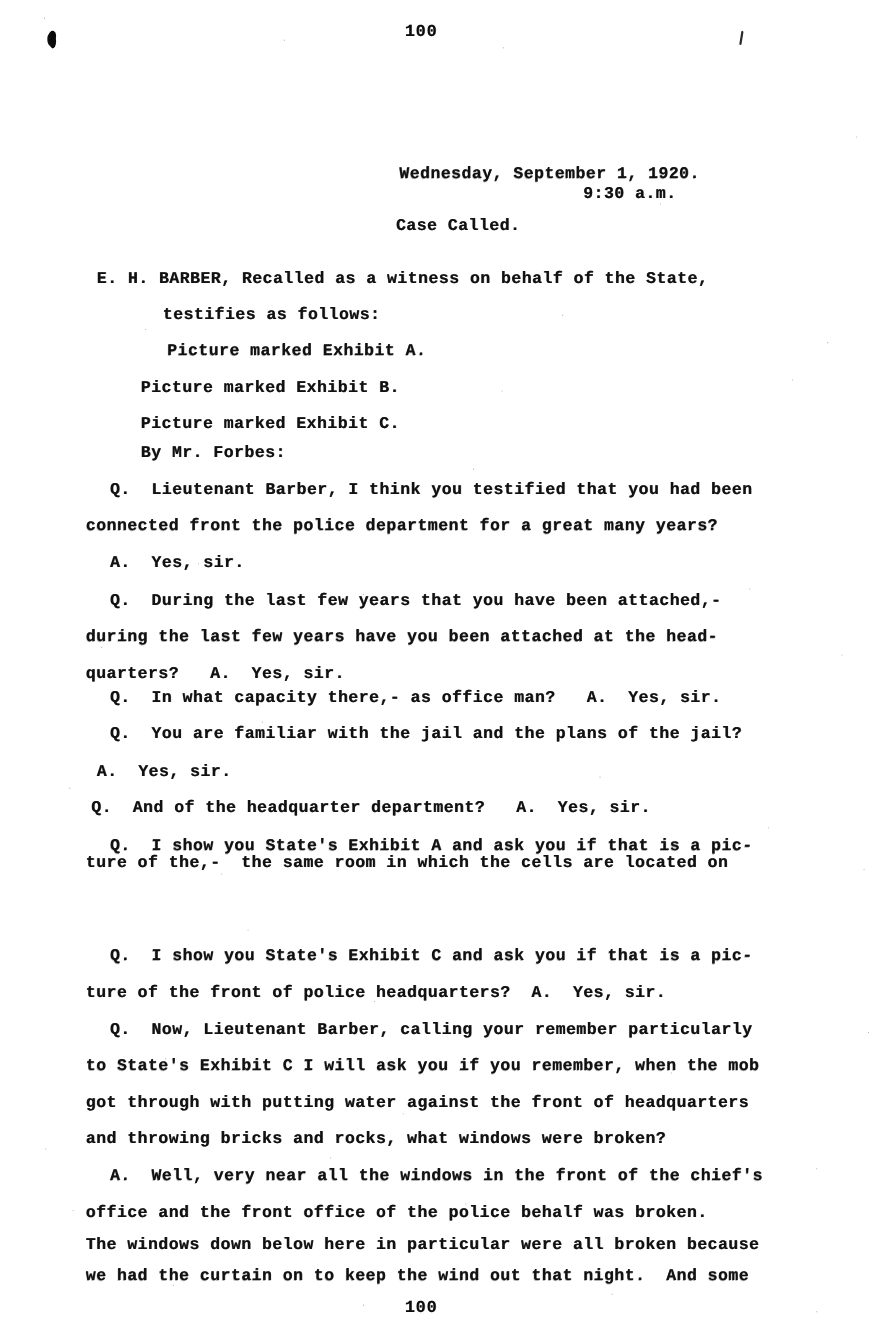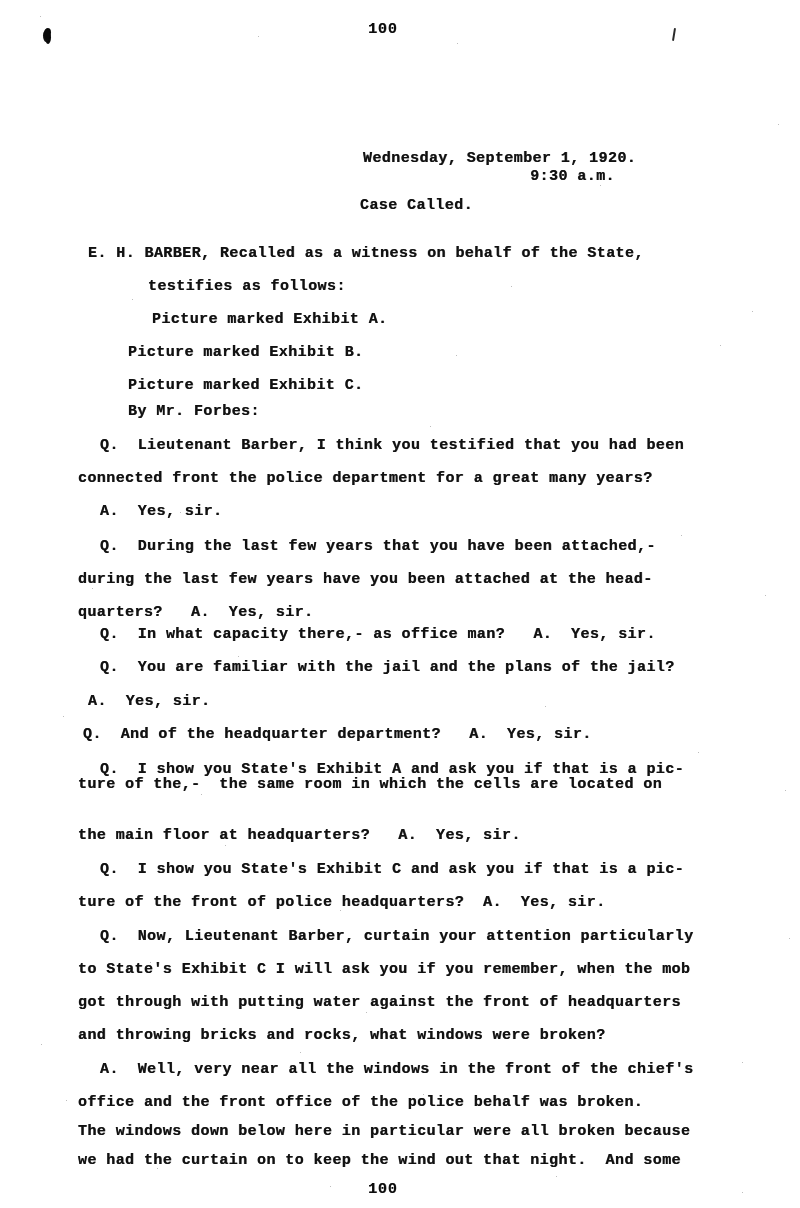--- a/index.html
+++ b/index.html
@@ -151,24 +151,23 @@
   <div class="tline" style="left:100px; top:503px;">A.  Yes, sir.</div>
   <div class="tline" style="left:100px; top:538px;">Q.  During the last few years that you have been attached,-</div>
   <div class="tline" style="left:78px;  top:571px;">during the last few years have you been attached at the head-</div>
   <div class="tline" style="left:78px;  top:604px;">quarters?   A.  Yes, sir.</div>
   <div class="tline" style="left:100px; top:626px;">Q.  In what capacity there,- as office man?   A.  Yes, sir.</div>
   <div class="tline" style="left:100px; top:659px;">Q.  You are familiar with the jail and the plans of the jail?</div>
   <div class="tline" style="left:88px;  top:693px;">A.  Yes, sir.</div>
   <div class="tline" style="left:83px;  top:726px;">Q.  And of the headquarter department?   A.  Yes, sir.</div>
   <div class="tline" style="left:100px; top:761px;">Q.  I show you State's Exhibit A and ask you if that is a pic-</div>
   <div class="tline" style="left:78px;  top:754px;margin-top:22px;">ture of the,-  the same room in which the cells are located on</div>
-  <div class="tline" style="left:78px;  top:827px;">the main floor at headquarters?   A.  Yes, sir.</div>
   <div class="tline" style="left:100px; top:861px;">Q.  I show you State's Exhibit C and ask you if that is a pic-</div>
   <div class="tline" style="left:78px;  top:894px;">ture of the front of police headquarters?  A.  Yes, sir.</div>
-  <div class="tline" style="left:100px; top:928px;">Q.  Now, Lieutenant Barber, curtain your attention particularly</div>
+  <div class="tline" style="left:100px; top:928px;">Q.  Now, Lieutenant Barber, calling your remember particularly</div>
   <div class="tline" style="left:78px;  top:961px;">to State's Exhibit C I will ask you if you remember, when the mob</div>
   <div class="tline" style="left:78px;  top:994px;">got through with putting water against the front of headquarters</div>
   <div class="tline" style="left:78px;  top:1027px;">and throwing bricks and rocks, what windows were broken?</div>
   <div class="tline" style="left:100px; top:1061px;">A.  Well, very near all the windows in the front of the chief's</div>
   <div class="tline" style="left:78px;  top:1094px;">office and the front office of the police behalf was broken.</div>
   <div class="tline" style="left:78px;  top:1123px;">The windows down below here in particular were all broken because</div>
   <div class="tline" style="left:78px;  top:1152px;">we had the curtain on to keep the wind out that night.  And some</div>
 
   <div class="pagenum" style="left:368px; top:1180px;">100</div>
 

